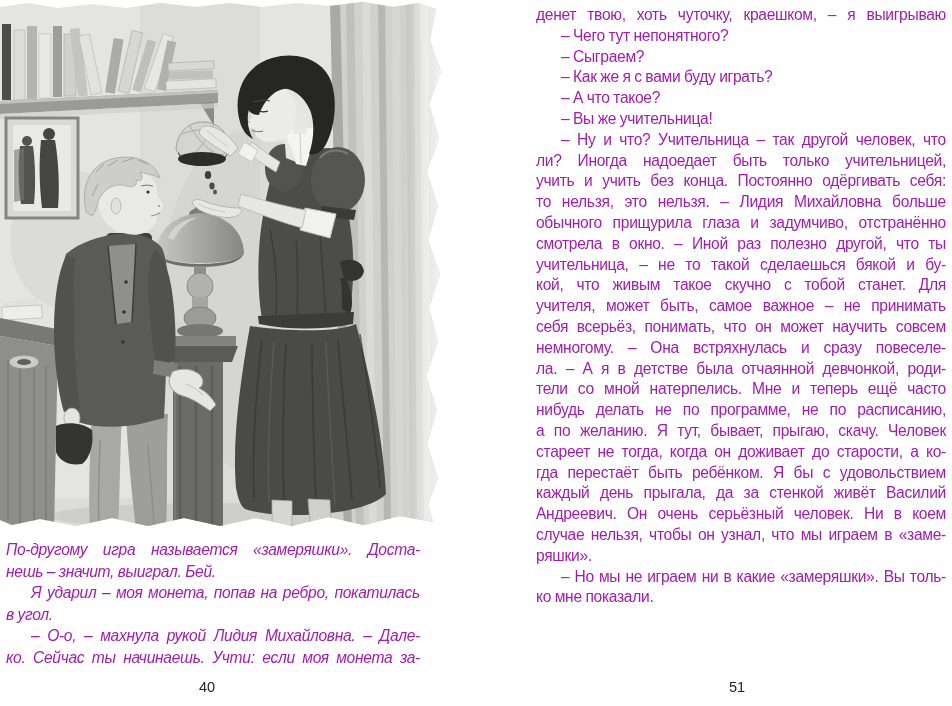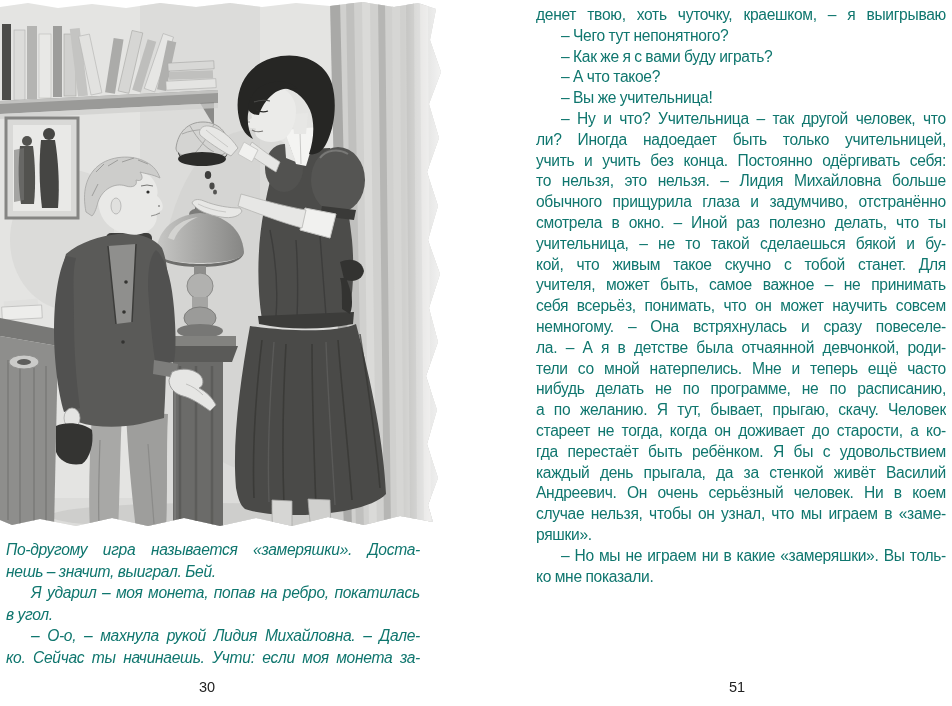--- a/index.html
+++ b/index.html
@@ -3,21 +3,21 @@
 <meta charset="utf-8">
 <style>
   html,body{margin:0;padding:0;width:952px;height:706px;background:#ffffff;overflow:hidden;}
   body{font-family:"Liberation Sans","DejaVu Sans",sans-serif;position:relative;}
   .spread{position:absolute;inset:0;background:#ffffff;}
   .page{position:absolute;top:0;height:706px;}
   .page.left{left:0;width:476px;}
   .page.right{left:476px;width:476px;}
   .illustration{position:absolute;left:0;top:0;width:452px;height:530px;margin:0;}
   .illustration svg{display:block;}
-  .page-text{position:absolute;color:#0f766e;font-size:15.6px;letter-spacing:-0.3px;word-spacing:-0.4px;}
+  .page-text{position:absolute;color:#a21caf;font-size:15.6px;letter-spacing:-0.3px;word-spacing:-0.4px;}
   .left-text{left:6px;top:539px;width:414px;line-height:21.6px;font-style:italic;}
   .right-text{left:60px;top:5px;width:410px;line-height:20.8px;}
   .tline{height:inherit;overflow:hidden;}
   .left-text .tline{height:21.6px;}
   .right-text .tline{height:20.8px;}
   .tline.indent{padding-left:25px;}
   .tline.just{display:flex;justify-content:space-between;flex-wrap:nowrap;}
   .tline.just span{white-space:pre;}
   .page-num{position:absolute;top:679px;font-size:14.5px;letter-spacing:0;color:#222;text-align:center;}
   .page-num.pn-left{left:0px;width:414px;}
@@ -268,36 +268,37 @@
           <span>Сейчас</span>
           <span>ты</span>
           <span>начинаешь.</span>
           <span>Учти:</span>
           <span>если</span>
           <span>моя</span>
           <span>монета</span>
           <span>за-</span>
         </div>
       </div>
-    <div class="page-num pn-left">30</div>
+    <div class="page-num pn-left">40</div>
   </section>
 
   <section class="page right">
     <div class="page-text right-text" id="right-lines">
         <div class="tline just">
           <span>денет</span>
           <span>твою,</span>
           <span>хоть</span>
           <span>чуточку,</span>
           <span>краешком,</span>
           <span>–</span>
           <span>я</span>
           <span>выигрываю</span>
         </div>
         <div class="tline indent">– Чего тут непонятного?</div>
+        <div class="tline indent">– Сыграем?</div>
         <div class="tline indent">– Как же я с вами буду играть?</div>
         <div class="tline indent">– А что такое?</div>
         <div class="tline indent">– Вы же учительница!</div>
         <div class="tline indent just">
           <span>–</span>
           <span>Ну</span>
           <span>и</span>
           <span>что?</span>
           <span>Учительница</span>
           <span>–</span>
@@ -343,21 +344,21 @@
           <span>отстранённо</span>
         </div>
         <div class="tline just">
           <span>смотрела</span>
           <span>в</span>
           <span>окно.</span>
           <span>–</span>
           <span>Иной</span>
           <span>раз</span>
           <span>полезно</span>
-          <span>делать,</span>
+          <span>другой,</span>
           <span>что</span>
           <span>ты</span>
         </div>
         <div class="tline just">
           <span>учительница,</span>
           <span>–</span>
           <span>не</span>
           <span>то</span>
           <span>такой</span>
           <span>сделаешься</span>

